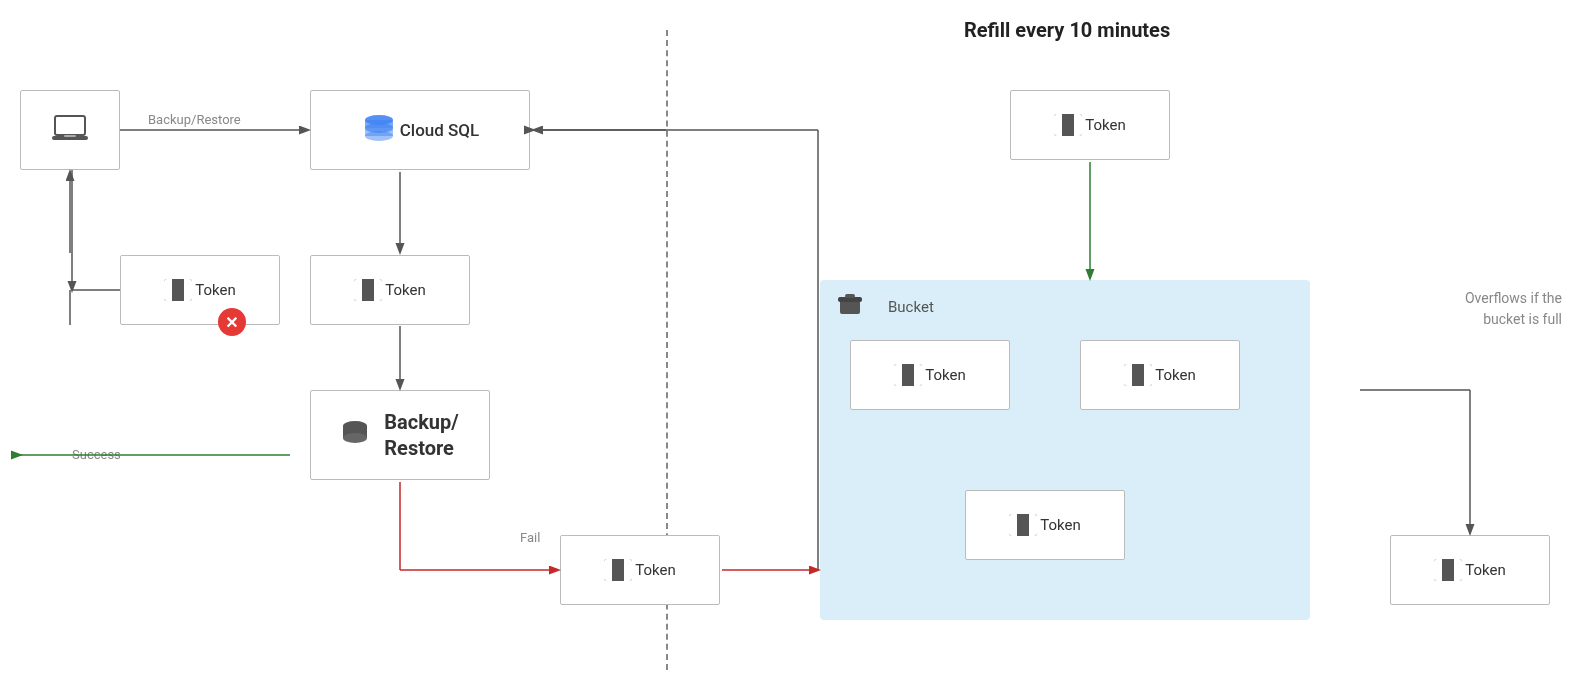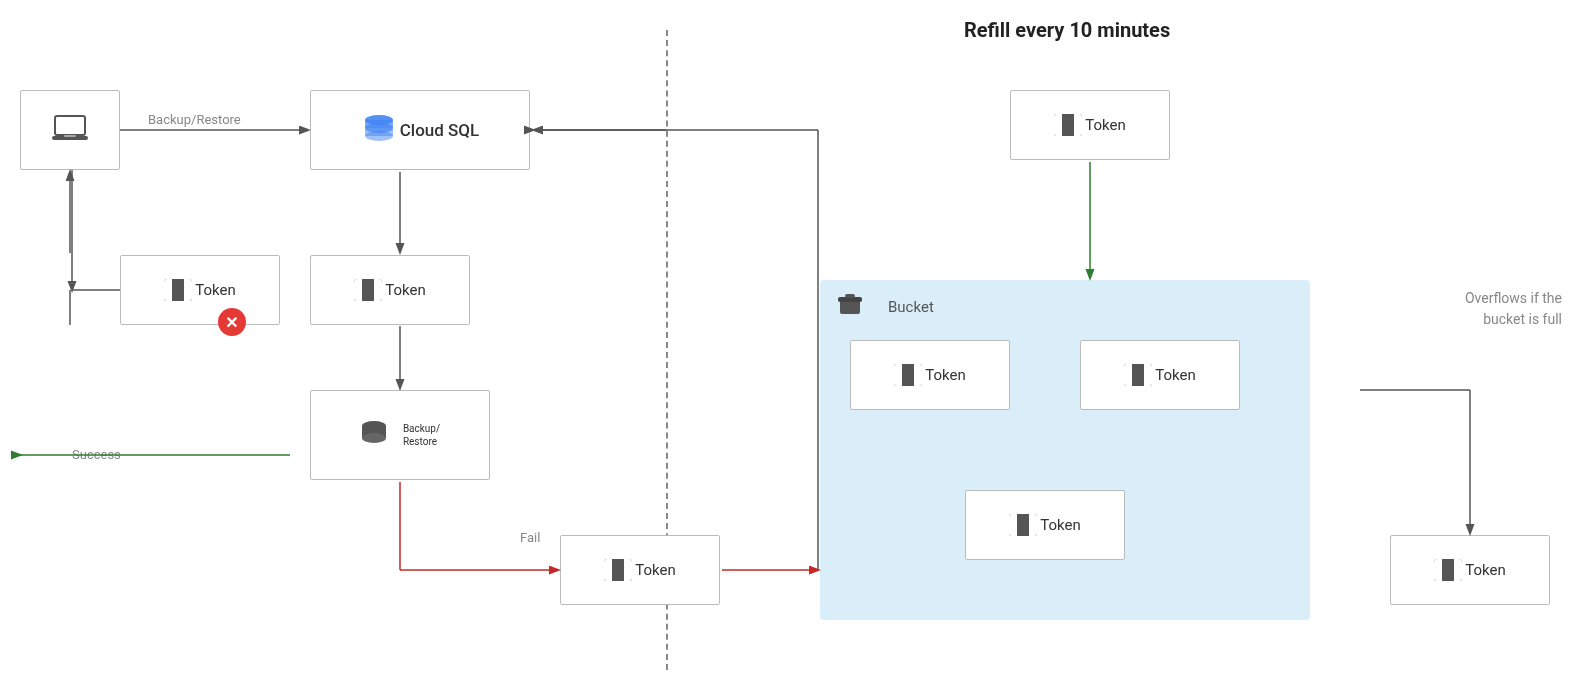--- a/index.html
+++ b/index.html
@@ -146,21 +146,21 @@
   </div>
 
   <div class="box" style="left:310px; top:390px; width:180px; height:90px; flex-direction:row; align-items:center;">
     <span>
       <svg viewBox="0 0 28 28" width="28" height="28">
         <ellipse cx="14" cy="7" rx="12" ry="5" fill="#555"></ellipse>
         <rect x="2" y="7" width="24" height="12" fill="#555"></rect>
         <ellipse cx="14" cy="19" rx="12" ry="5" fill="#666"></ellipse>
       </svg>
     </span>
-    <span style="font-size:10px;font-weight:400;line-height:1.3;margin-left:12px;">Backup/<br>Restore</span>
+    <span style="font-size:20px;font-weight:700;line-height:1.3;margin-left:12px;">Backup/<br>Restore</span>
   </div>
 
   <div class="error-badge" style="left:218px; top:308px;">✕</div>
 
   <div class="box" style="left:560px; top:535px; width:160px; height:70px;">
     <span class="token-icon"></span>
     <span>Token</span>
   </div>
 
   <div class="bucket-area" style="left:820px; top:280px; width:490px; height:340px;">

